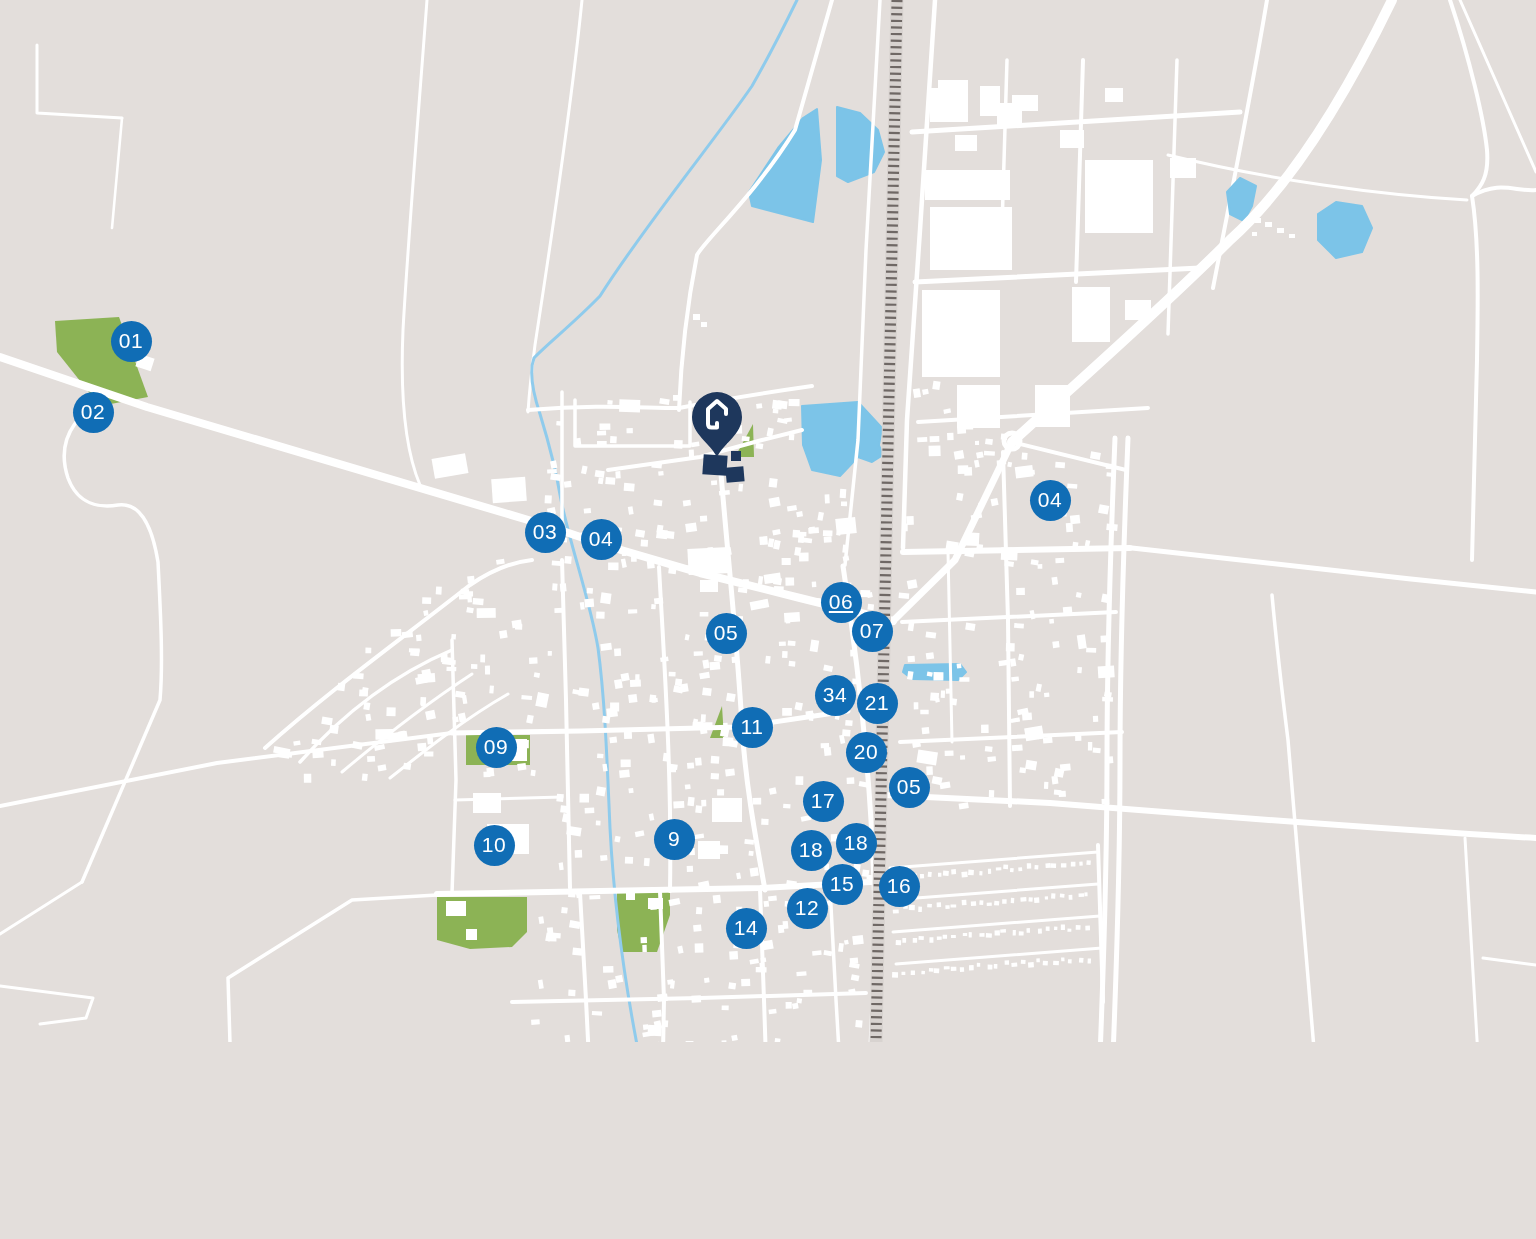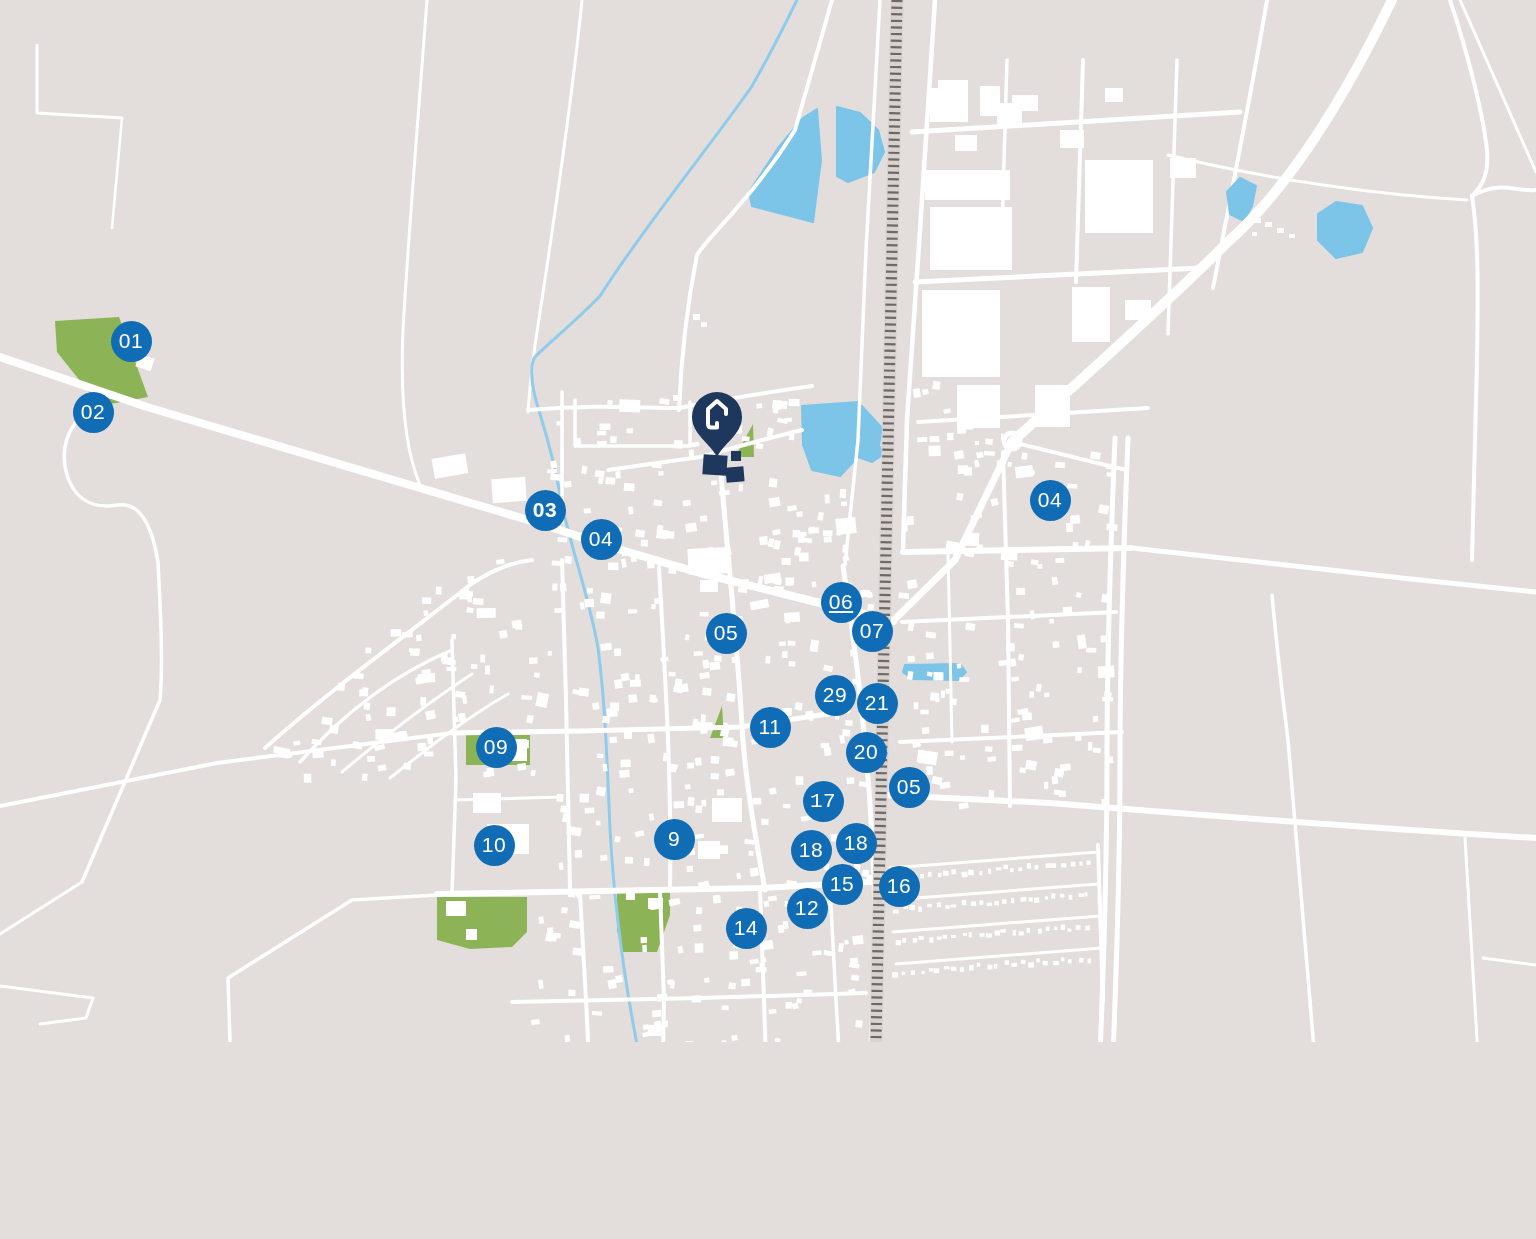--- a/index.html
+++ b/index.html
@@ -930,35 +930,35 @@
   <div id="property-pin" style="left: 689px; top: 379px;">
     <svg width="56" height="82" viewBox="-28 -80 56 82">
       <path d="M0,-2 C-7,-16 -25,-25 -25,-42 A25,25 0 1 1 25,-42 C25,-25 7,-16 0,-2 Z" fill="#1e375c"></path>
       <path d="M9,-45 L9,-50 L0,-58 L-9,-50 L-9,-35 Q-9,-31.5 -5.5,-31.5 L0,-31.5 L0,-36" fill="none" stroke="#ffffff" stroke-width="4" stroke-linecap="round" stroke-linejoin="round"></path>
     </svg>
   </div>
 
   <div id="markers">
       <div class="marker" style="left: 131px; top: 341px;">01</div>
       <div class="marker" style="left: 93px; top: 412px;">02</div>
-      <div class="marker" style="left: 545px; top: 510px; font-weight: bold;">03</div>
+      <div class="marker" style="left: 545px; top: 532px;">03</div>
       <div class="marker" style="left: 601px; top: 539px;">04</div>
       <div class="marker" style="left: 726px; top: 633px;">05</div>
       <div class="marker" style="left: 841px; top: 602px; text-decoration: underline;">06</div>
       <div class="marker" style="left: 872px; top: 631px;">07</div>
       <div class="marker" style="left: 1050px; top: 500px;">04</div>
       <div class="marker" style="left: 496px; top: 747px;">09</div>
       <div class="marker" style="left: 494px; top: 845px;">10</div>
-      <div class="marker" style="left: 770px; top: 727px;">11</div>
+      <div class="marker" style="left: 752px; top: 727px;">11</div>
       <div class="marker" style="left: 807px; top: 908px;">12</div>
       <div class="marker" style="left: 674px; top: 839px;">9</div>
       <div class="marker" style="left: 746px; top: 928px;">14</div>
       <div class="marker" style="left: 842px; top: 884px;">15</div>
       <div class="marker" style="left: 899px; top: 886px;">16</div>
-      <div class="marker" style="left: 823px; top: 801px; font-family: Liberation Mono, monospace;">17</div>
+      <div class="marker" style="left: 823px; top: 801px;">17</div>
       <div class="marker" style="left: 811px; top: 850px;">18</div>
       <div class="marker" style="left: 856px; top: 843px;">18</div>
       <div class="marker" style="left: 866px; top: 752px;">20</div>
       <div class="marker" style="left: 877px; top: 703px;">21</div>
-      <div class="marker" style="left: 835px; top: 695px;">29</div>
+      <div class="marker" style="left: 835px; top: 695px;">34</div>
       <div class="marker" style="left: 909px; top: 787px;">05</div>
     </div>
 </div>
 
 </body></html>

